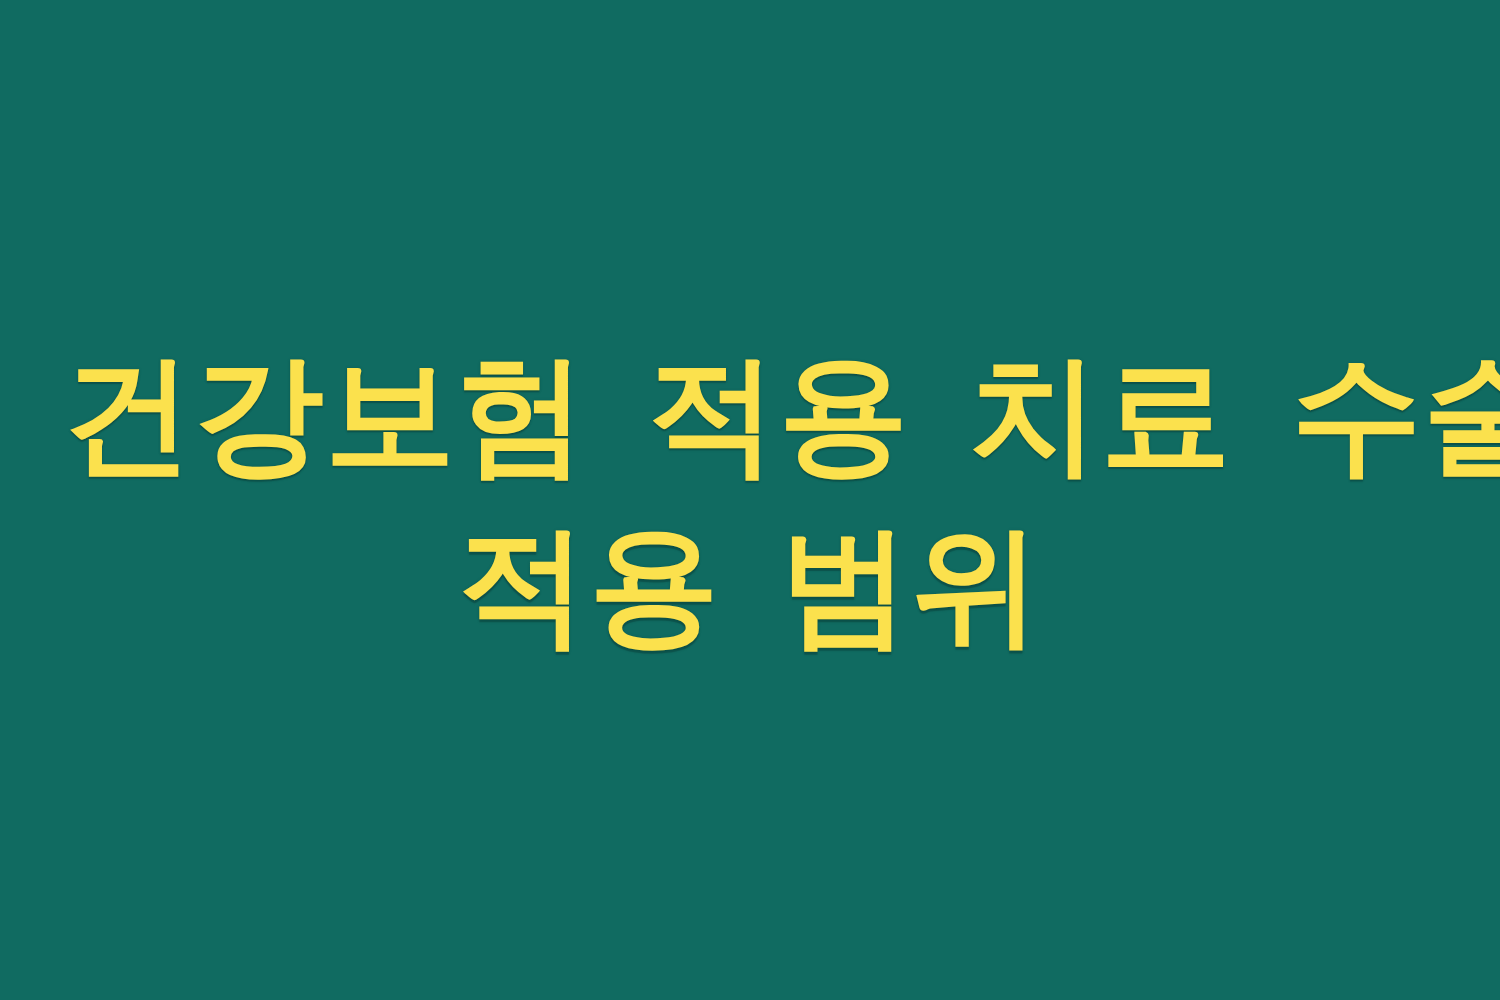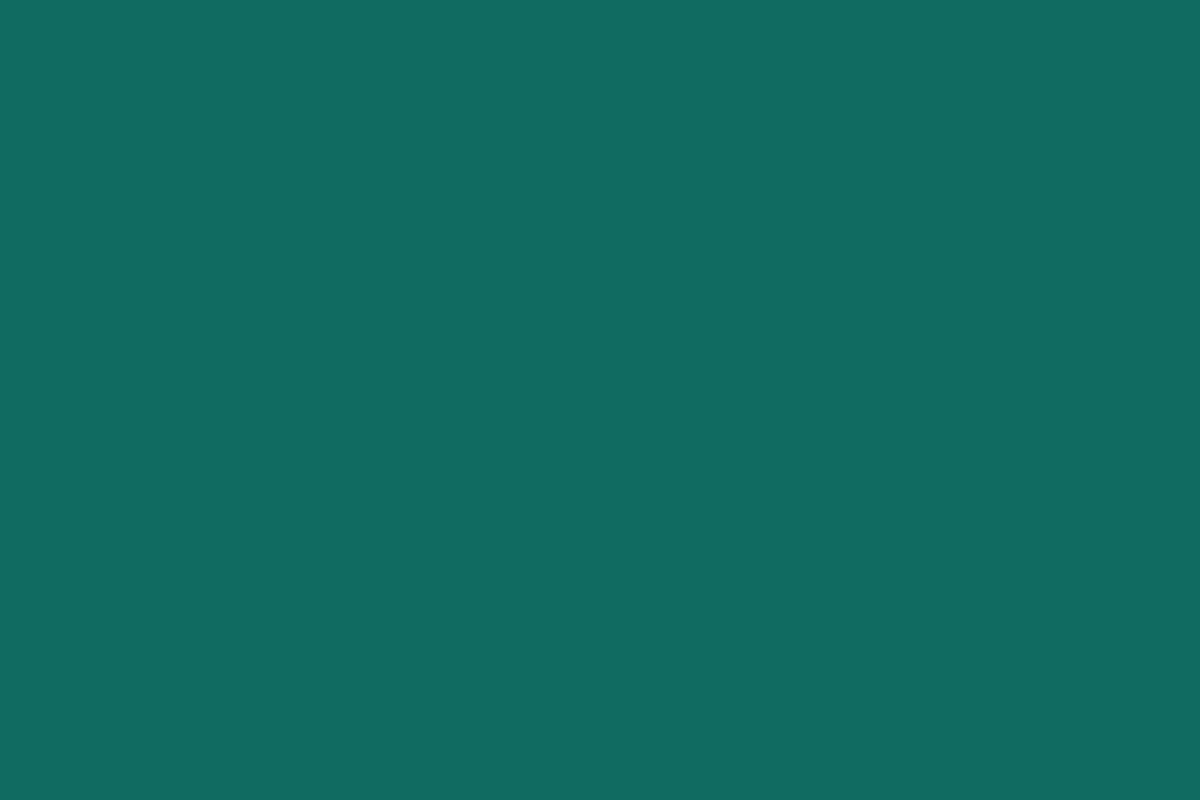--- a/index.html
+++ b/index.html
@@ -47,14 +47,16 @@
   #headline .line {
     display: block;
     white-space: nowrap;
   }
 </style>
 </head>
 <body>
 
 <div id="banner">
   <h1 id="headline">
+    <span class="line">건강보험 적용 치료 수술</span>
+    <span class="line">적용 범위</span>
   </h1>
 </div>
 
 </body></html>

